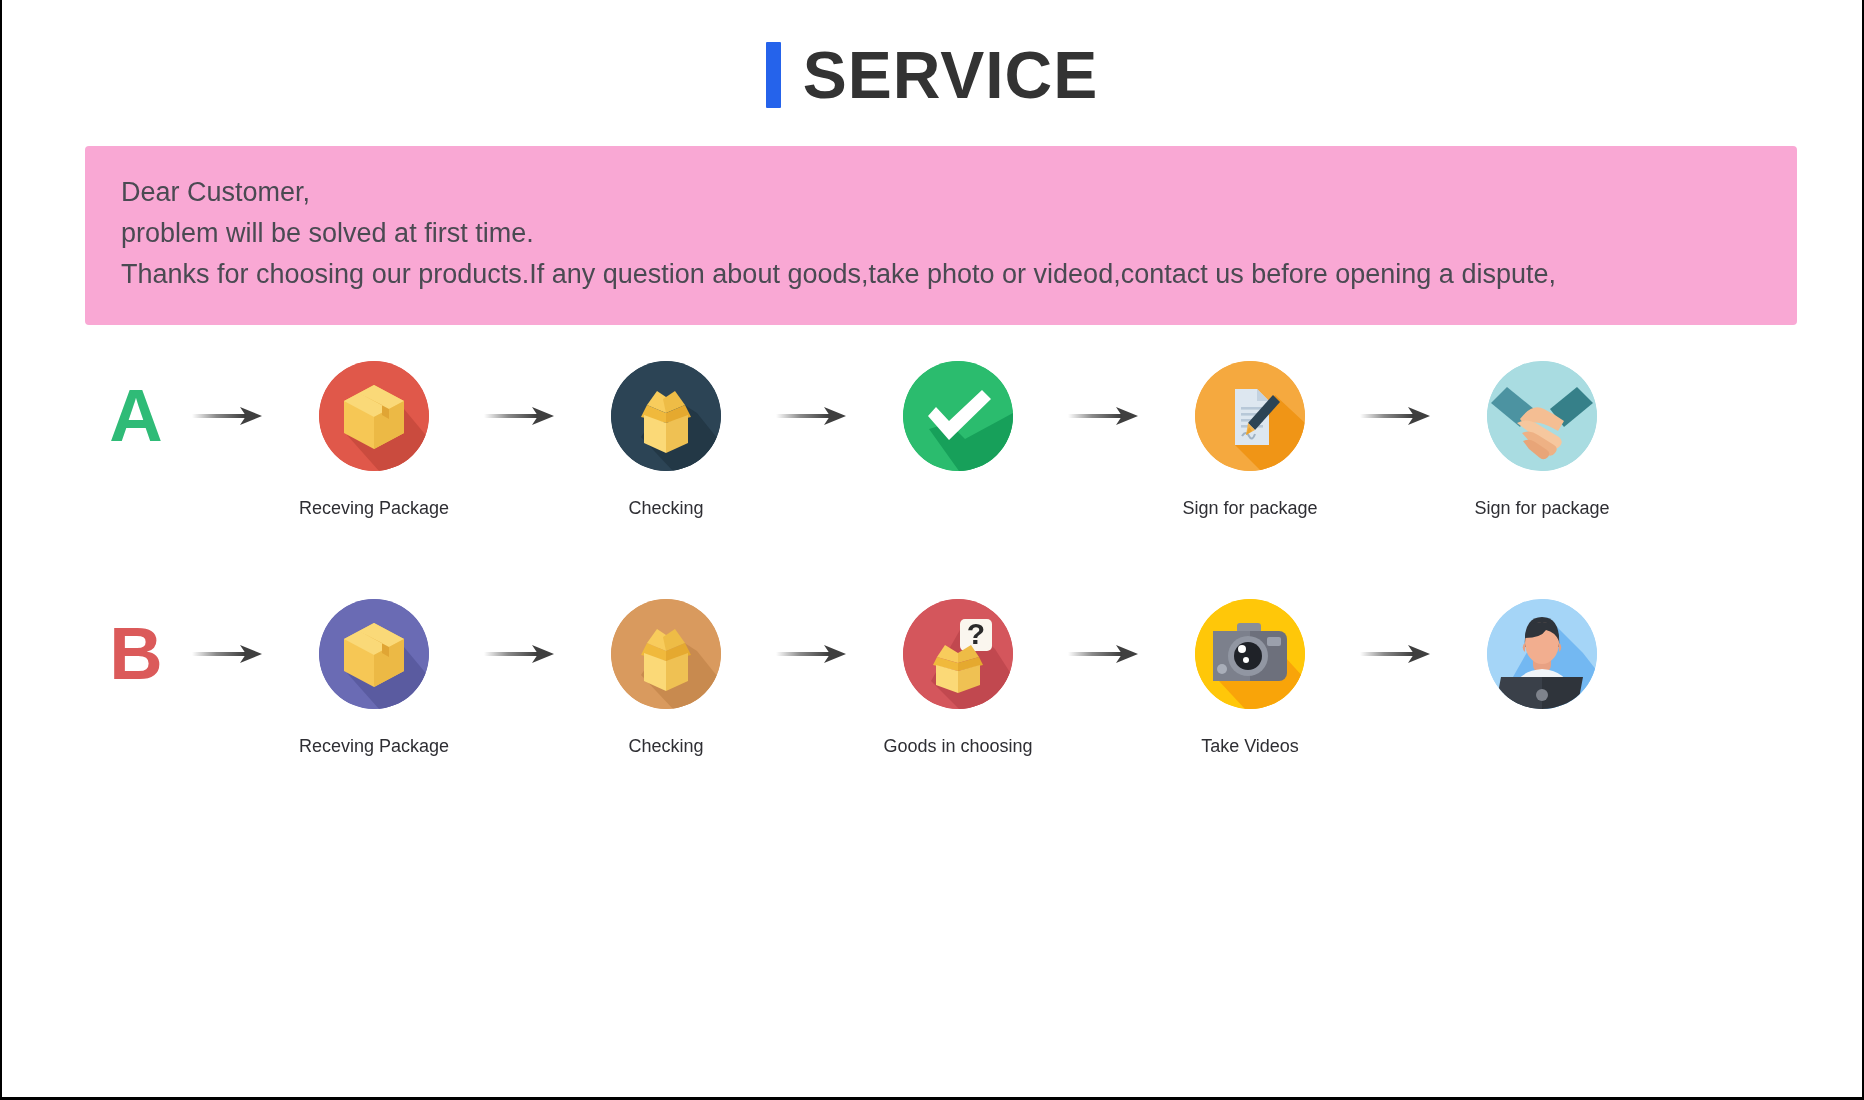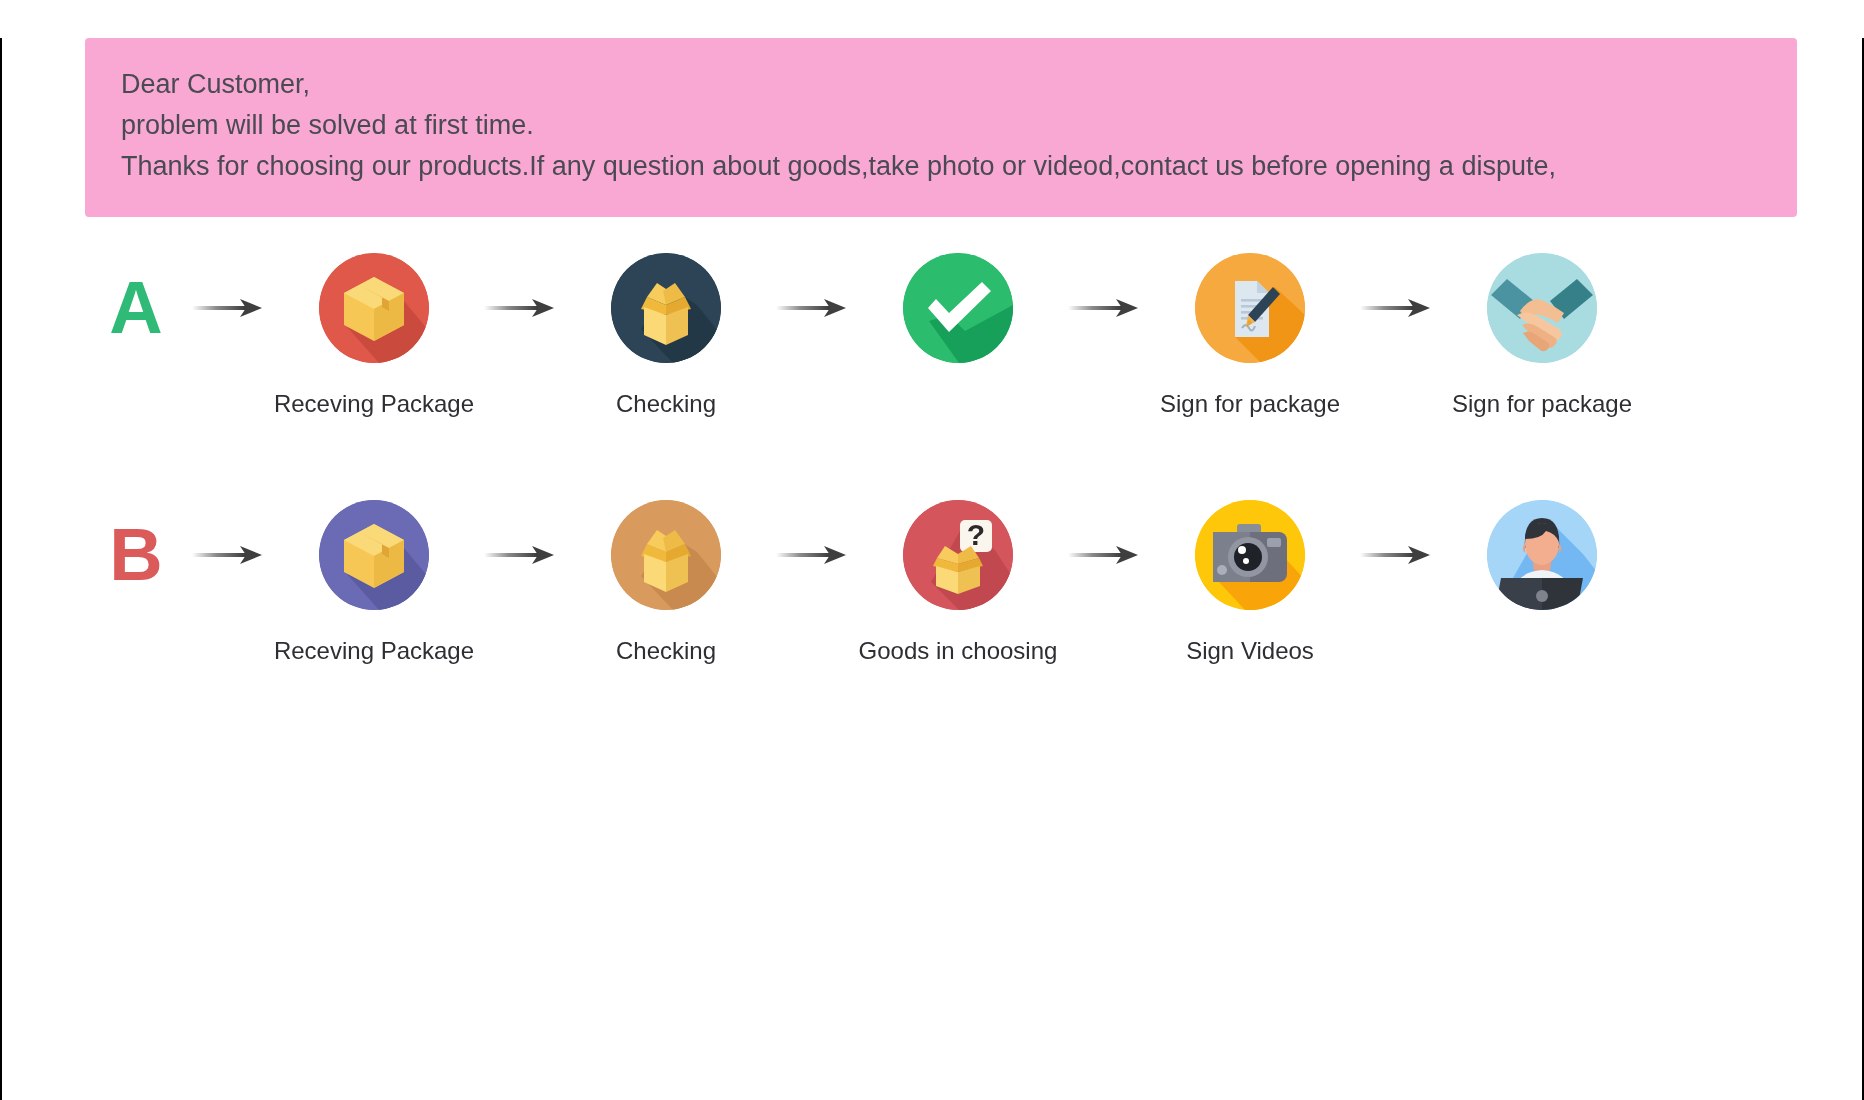--- a/index.html
+++ b/index.html
@@ -115,21 +115,21 @@
   .icon-cell {
     width: 110px;
     height: 110px;
     border-radius: 50%;
     overflow: hidden;
     position: relative;
     flex: 0 0 auto;
   }
   .label {
     margin-top: 24px;
-    font-size: 24px;
+    font-size: 18px;
     color: #2E2E33;
     text-align: center;
     line-height: 1.45;
     width: 250px;
   }
 
   .step-inner {
     display: flex;
     flex-direction: column;
     align-items: center;
@@ -147,20 +147,24 @@
   .c-yellow  { background: #FFC709; }
   .c-skyblue { background: #A5D5F7; }
 
   svg { display: block; }
 </style>
 </head>
 <body>
 
 <div class="page">
 
+  <div class="title-wrap">
+    <div class="title-bar"></div>
+    <div class="title-text">SERVICE</div>
+  </div>
 
   <div class="notice">
     <p>Dear Customer,</p>
     <p>problem will be solved at first time.</p>
     <p>Thanks for choosing our products.If any question about goods,take photo or videod,contact us before opening a dispute,</p>
   </div>
 
   <div class="flow">
 
     <div class="row row-a">
@@ -399,21 +403,21 @@
               <rect x="18" y="32" width="74" height="50" rx="8" fill="#6D707C"></rect>
               <rect x="18" y="32" width="37" height="50" fill="#7C808C"></rect>
               <rect x="72" y="38" width="14" height="9" rx="2" fill="#9BA0AC"></rect>
               <circle cx="53" cy="57" r="20" fill="#9196A2"></circle>
               <circle cx="53" cy="57" r="14" fill="#1F2228"></circle>
               <circle cx="47" cy="50" r="4" fill="#ffffff"></circle>
               <circle cx="51" cy="61" r="3" fill="#ffffff"></circle>
               <circle cx="27" cy="70" r="5" fill="#A9AEB9"></circle>
             </svg>
           </div>
-          <div class="label">Sign Videos</div>
+          <div class="label">Take Videos</div>
         </div>
       </div>
 
       <div class="arrow-cell">
         <svg width="72" height="28" viewBox="0 0 72 28">
           <rect x="0" y="12" width="54" height="4" fill="url(#ag1)"></rect>
           <path d="M48 5 L70 14 L48 23 L54 14 Z" fill="#3f3f3f"></path>
         </svg>
       </div>
 

